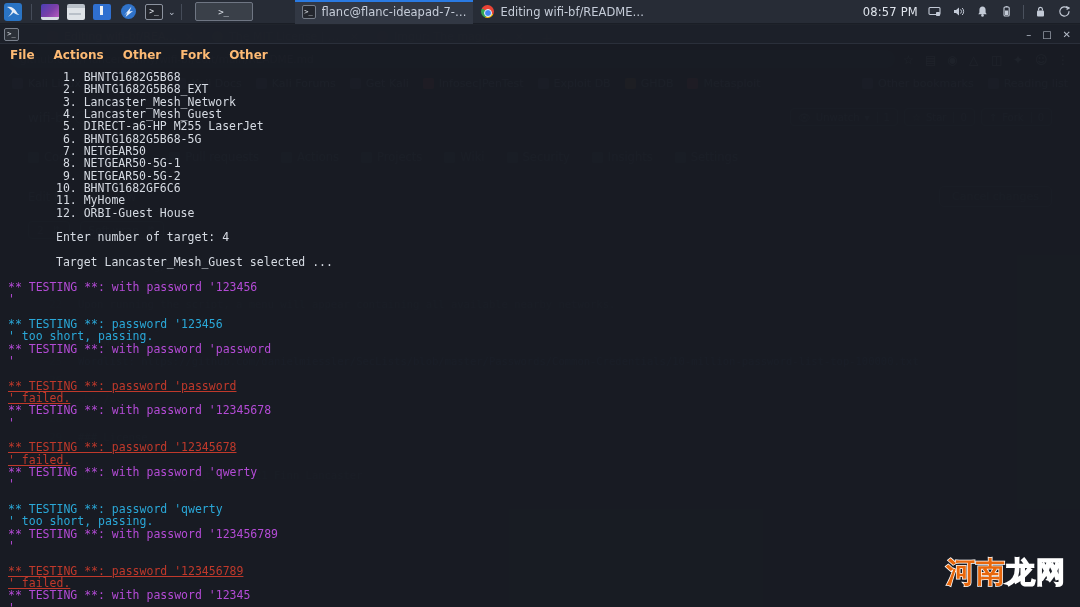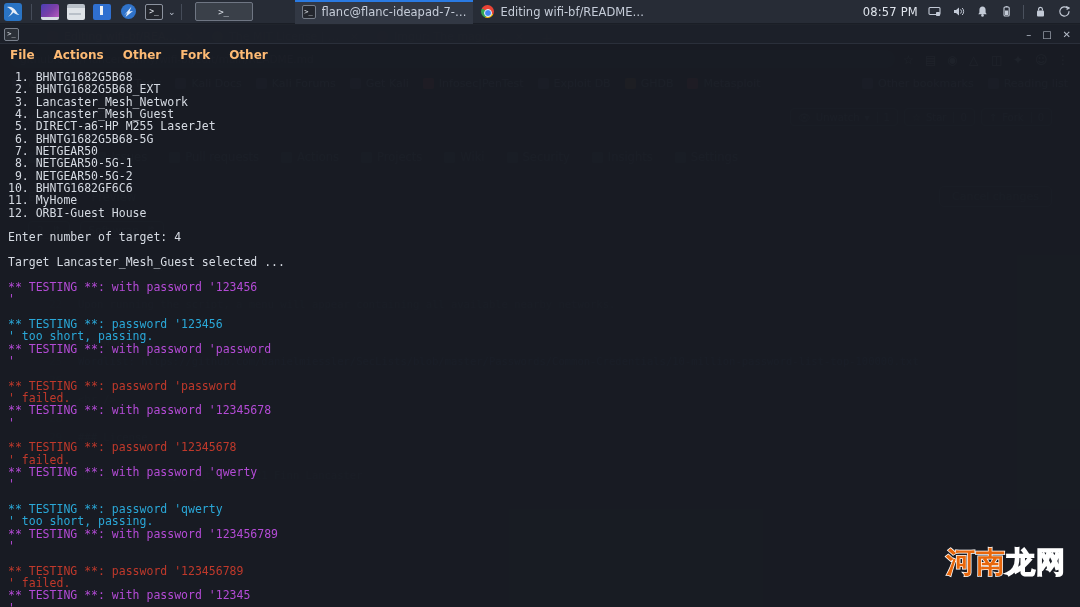--- a/index.html
+++ b/index.html
@@ -148,28 +148,28 @@
     font-size:12px; color:#fdba74; font-weight:bold;
   }
   #term-menubar span{cursor:default;}
   #term-body {
     flex:1; padding:6px 8px 0 8px;
     font-family:"DejaVu Sans Mono","Liberation Mono",monospace;
     font-size:11.5px; line-height:12.35px;
     white-space:pre; overflow:hidden;
   }
   .tline{min-height:12.35px;}
-  .c-white{color:#d6dbe3;}
+  .c-white{color:#d6dbe3;margin-left:48px;}
   .c-magenta{color:#b44bd6;}
   .c-cyan{color:#2aa8d8;}
-  .c-red{color:#c0392b;}
+  .c-red{color:#c0392b;text-decoration:underline;}
 
   
   #watermark{
-    position:absolute; right:14px; bottom:24px; z-index:60;
+    position:absolute; right:14px; bottom:14px; z-index:60;
     font-family:Liberation Mono, monospace; font-size:29px; font-weight:bold;
     letter-spacing:1px;
     color:#e8670c;
     -webkit-text-stroke:1.5px #ffffff;
     paint-order:stroke fill;
   }
   #watermark .w2{color:#ffffff;-webkit-text-stroke:1.5px #ffffff;}
 </style>
 </head>
 <body>

